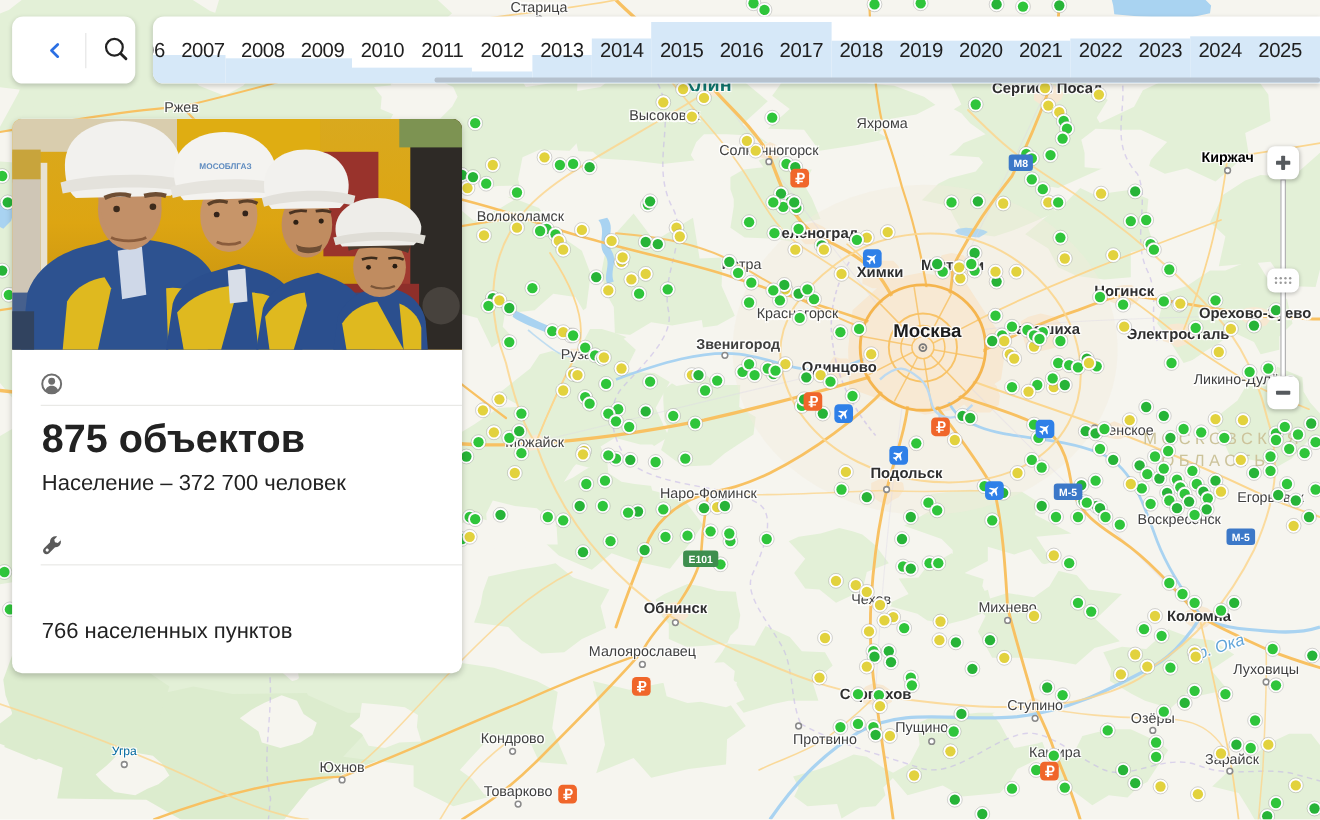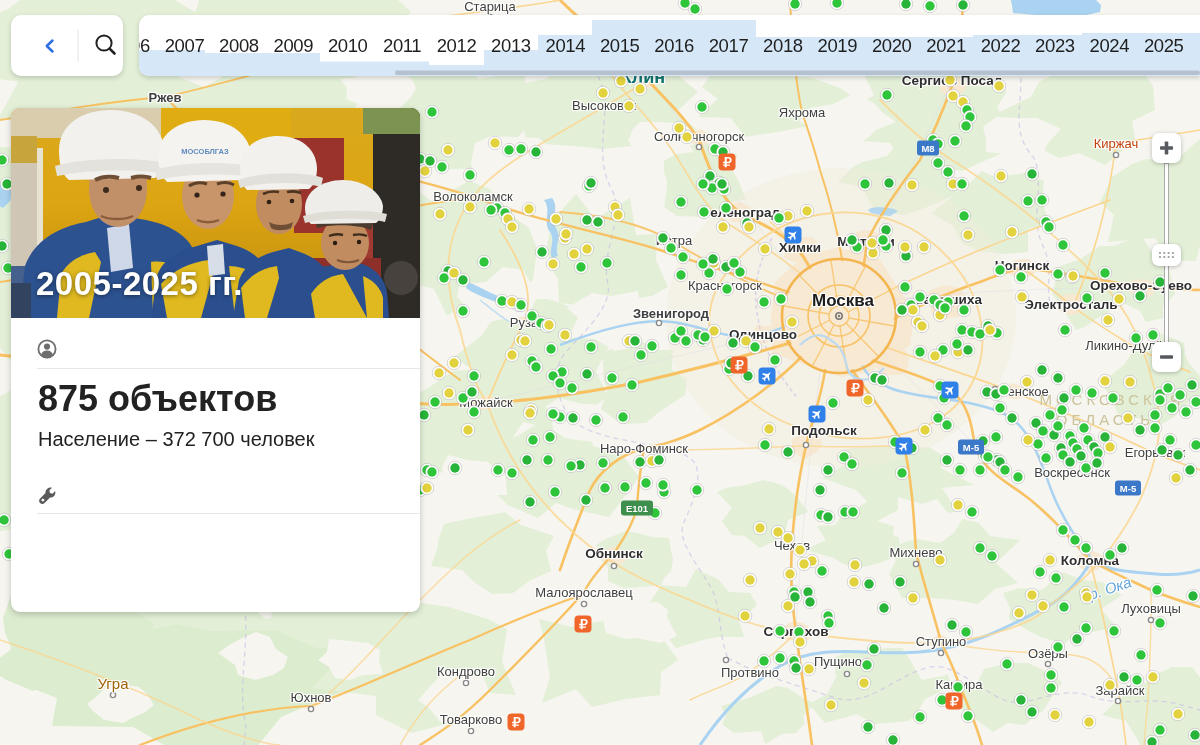--- a/index.html
+++ b/index.html
@@ -200,27 +200,27 @@
       <circle cx="1151" cy="620" r="2.6" fill="#fff" stroke="#8a8a8a" stroke-width="1.4"></circle>
       <circle cx="1118" cy="701" r="2.6" fill="#fff" stroke="#8a8a8a" stroke-width="1.4"></circle>
       <circle cx="995" cy="389" r="2.6" fill="#fff" stroke="#8a8a8a" stroke-width="1.4"></circle>
       <circle cx="806" cy="445" r="2.6" fill="#fff" stroke="#8a8a8a" stroke-width="1.4"></circle>
       <circle cx="916" cy="564" r="2.6" fill="#fff" stroke="#8a8a8a" stroke-width="1.4"></circle>
       <circle cx="941" cy="653" r="2.6" fill="#fff" stroke="#8a8a8a" stroke-width="1.4"></circle>
       <circle cx="490" cy="17" r="2.6" fill="#fff" stroke="#8a8a8a" stroke-width="1.4"></circle>
       <circle cx="1048" cy="664" r="2.6" fill="#fff" stroke="#8a8a8a" stroke-width="1.4"></circle>
   </svg>
   <div class="lbl" style="left:490px;top:6px;font-size:13px;font-weight:400;color:#3f3f3f">Старица</div>
-    <div class="lbl" style="left:165px;top:97px;font-size:13px;font-weight:700;color:#3f3f3f">Ржев</div>
+    <div class="lbl" style="left:165px;top:97px;font-size:13px;font-weight:400;color:#3f3f3f">Ржев</div>
     <div class="lbl" style="left:643px;top:77px;font-size:18px;font-weight:700;color:#0f766e">Клин</div>
     <div class="lbl" style="left:604px;top:105px;font-size:13px;font-weight:400;color:#3f3f3f">Высоковск</div>
     <div class="lbl" style="left:699px;top:136px;font-size:13px;font-weight:400;color:#3f3f3f">Солнечногорск</div>
     <div class="lbl" style="left:802px;top:112px;font-size:13px;font-weight:400;color:#3f3f3f">Яхрома</div>
     <div class="lbl" style="left:952px;top:80px;font-size:13.5px;font-weight:700;color:#2f2f2f">Сергиев Посад</div>
-    <div class="lbl" style="left:1116px;top:143px;font-size:13px;font-weight:400;color:#c2410c">Киржач</div>
+    <div class="lbl" style="left:1116px;top:143px;font-size:13px;font-weight:700;color:#000000">Киржач</div>
     <div class="lbl" style="left:473px;top:196px;font-size:13px;font-weight:400;color:#3f3f3f">Волоколамск</div>
     <div class="lbl" style="left:741px;top:212px;font-size:13.5px;font-weight:700;color:#2f2f2f">Зеленоград</div>
     <div class="lbl" style="left:674px;top:240px;font-size:13px;font-weight:400;color:#3f3f3f">Истра</div>
     <div class="lbl" style="left:800px;top:247px;font-size:13.5px;font-weight:700;color:#2f2f2f">Химки</div>
     <div class="lbl" style="left:866px;top:241px;font-size:13.5px;font-weight:700;color:#2f2f2f">Мытищи</div>
     <div class="lbl" style="left:725px;top:285px;font-size:13px;font-weight:400;color:#3f3f3f">Красногорск</div>
     <div class="lbl" style="left:843px;top:301px;font-size:17px;font-weight:700;color:#1c1c1c">Москва</div>
     <div class="lbl" style="left:948px;top:299px;font-size:13.5px;font-weight:700;color:#2f2f2f">Балашиха</div>
     <div class="lbl" style="left:1022px;top:265px;font-size:13.5px;font-weight:700;color:#2f2f2f">Ногинск</div>
     <div class="lbl" style="left:1141px;top:285px;font-size:13.5px;font-weight:700;color:#2f2f2f">Орехово-Зуево</div>
@@ -243,21 +243,21 @@
     <div class="lbl" style="left:750px;top:672px;font-size:13px;font-weight:400;color:#3f3f3f">Протвино</div>
     <div class="lbl" style="left:838px;top:661px;font-size:13px;font-weight:400;color:#3f3f3f">Пущино</div>
     <div class="lbl" style="left:796px;top:631px;font-size:13.5px;font-weight:700;color:#2f2f2f">Серпухов</div>
     <div class="lbl" style="left:792px;top:545px;font-size:13px;font-weight:400;color:#3f3f3f">Чехов</div>
     <div class="lbl" style="left:941px;top:641px;font-size:13px;font-weight:400;color:#3f3f3f">Ступино</div>
     <div class="lbl" style="left:959px;top:684px;font-size:13px;font-weight:400;color:#3f3f3f">Кашира</div>
     <div class="lbl" style="left:1048px;top:653px;font-size:13px;font-weight:400;color:#3f3f3f">Озёры</div>
     <div class="lbl" style="left:1120px;top:690px;font-size:13px;font-weight:400;color:#3f3f3f">Зарайск</div>
     <div class="lbl" style="left:466px;top:671px;font-size:13px;font-weight:400;color:#3f3f3f">Кондрово</div>
     <div class="lbl" style="left:471px;top:719px;font-size:13px;font-weight:400;color:#3f3f3f">Товарково</div>
-    <div class="lbl" style="left:113px;top:683px;font-size:15px;font-weight:400;color:#a16207">Угра</div>
+    <div class="lbl" style="left:113px;top:683px;font-size:11px;font-weight:400;color:#0369a1">Угра</div>
     <div class="lbl" style="left:311px;top:697px;font-size:13px;font-weight:400;color:#3f3f3f">Юхнов</div>
     <div class="lbl reg" style="left:1112px;top:399px;">МОСКОВСКАЯ</div>
     <div class="lbl reg" style="left:1105px;top:419px;">ОБЛАСТЬ</div>
     <div class="lbl" style="left:1110px;top:588px;font-size:15px;font-style:italic;color:#61a5da;transform:translate(-50%,-50%) rotate(-18deg)">р. Ока</div>
   <svg width="1200" height="745" style="position:absolute;left:0;top:0">
     <circle cx="685" cy="3" r="6.7" fill="#fff" stroke="rgba(60,60,60,0.22)" stroke-width="0.9"></circle>
       <circle cx="685" cy="3" r="4.7" fill="#2fc53b"></circle>
       <circle cx="695" cy="9" r="6.7" fill="#fff" stroke="rgba(60,60,60,0.22)" stroke-width="0.9"></circle>
       <circle cx="695" cy="9" r="4.7" fill="#2fc53b"></circle>
       <circle cx="795" cy="4" r="6.7" fill="#fff" stroke="rgba(60,60,60,0.22)" stroke-width="0.9"></circle>
@@ -1330,29 +1330,29 @@
 <path d="M352,168 C362,172 370,180 372,190 L372,210 L356,210 Z" fill="#dfb91f"></path>
 <ellipse cx="334" cy="135" rx="24" ry="27" fill="#c08c60"></ellipse>
 <path d="M304,110 C310,104 322,100 334,102 C348,104 360,110 362,116 L360,122 C348,116 318,116 306,120 Z" fill="#4a3b2e"></path>
 <path d="M294,100 C294,84 310,72 332,72 C352,72 370,84 372,98 C372,106 369,112 365,115 L300,116 C296,112 294,106 294,100 Z" fill="#eeede9"></path>
 <path d="M292,108 C312,102 354,101 376,106 L374,114 C356,109 312,110 294,115 Z" fill="#dfddd6"></path>
 <path d="M318,128 C323,126 328,126 332,127 M342,127 C347,126 352,126 356,128" stroke="#3c2c1c" stroke-width="2.4" fill="none"></path>
 <circle cx="324" cy="135" r="2.2" fill="#281c12"></circle>
           <circle cx="348" cy="134" r="2.2" fill="#281c12"></circle>
 <path d="M326,152 C332,155 342,155 348,152" stroke="#7c5638" stroke-width="2" fill="none"></path>
 </svg>
-      <div style="position:absolute;left:25px;top:157px;font-size:33px;font-weight:bold;color:#fff;text-shadow:0 1px 4px rgba(0,0,0,.45);letter-spacing:0.5px">2005-2025 гг.</div>
     </div>
     <div style="position:absolute;left:25px;top:230px;width:22px;height:22px"><svg width="22" height="22" viewBox="0 0 22 22">
           <circle cx="11" cy="11" r="8.6" fill="none" stroke="#6e6e6e" stroke-width="1.8"></circle>
           <circle cx="11" cy="8.6" r="3.1" fill="#6e6e6e"></circle>
           <path d="M4.8,17.5 C6,13.9 8.2,12.6 11,12.6 C13.8,12.6 16,13.9 17.2,17.5 A 8.6 8.6 0 0 1 4.8,17.5 Z" fill="#6e6e6e"></path>
         </svg></div>
     <div style="position:absolute;left:26px;top:260px;width:383px;height:1px;background:#e7e7e4"></div>
     <div style="position:absolute;left:27px;top:270px;font-size:36px;font-weight:bold;color:#222">875 объектов</div>
     <div style="position:absolute;left:27px;top:320px;font-size:20px;color:#222">Население – 372 700 человек</div>
     <div style="position:absolute;left:25px;top:377px;width:22px;height:22px"><svg width="22" height="22" viewBox="0 0 22 22">
           <g transform="rotate(45 11 11)">
             <path d="M11,1.2 C13.6,1.2 15.7,3.1 16,5.6 C16.2,7.3 15.5,8.9 14.2,9.9 L14.2,17.6 C14.2,19.4 12.8,20.8 11,20.8 C9.2,20.8 7.8,19.4 7.8,17.6 L7.8,9.9 C6.5,8.9 5.8,7.3 6,5.6 C6.2,3.9 7.2,2.5 8.7,1.7 L8.7,5.4 L11,6.8 L13.3,5.4 L13.3,1.7 C12.6,1.4 11.8,1.2 11,1.2 Z M11,15.4 C10.2,15.4 9.6,16 9.6,16.8 C9.6,17.6 10.2,18.2 11,18.2 C11.8,18.2 12.4,17.6 12.4,16.8 C12.4,16 11.8,15.4 11,15.4 Z" fill="#5a5a5a"></path>
           </g>
         </svg></div>
     <div style="position:absolute;left:26px;top:405px;width:383px;height:1px;background:#e7e7e4"></div>
+    <div style="position:absolute;left:27px;top:455px;font-size:20px;color:#222">766 населенных пунктов</div>
   </div>
 </div>
 </body></html>

